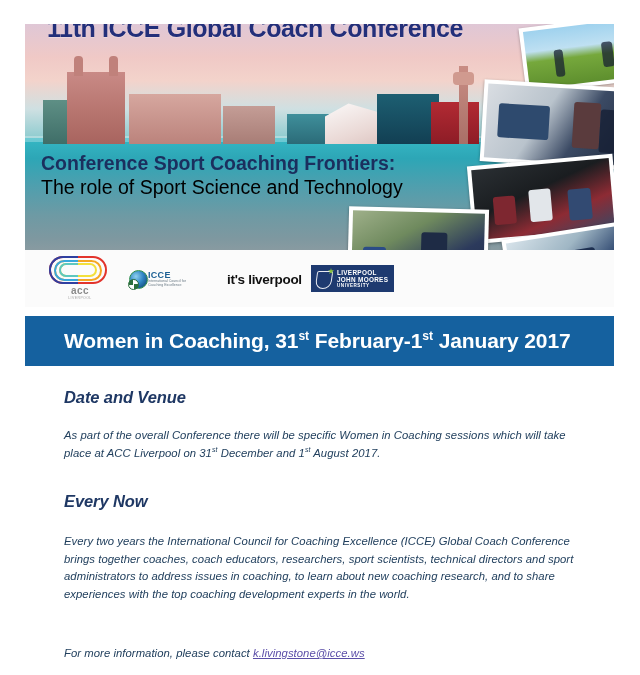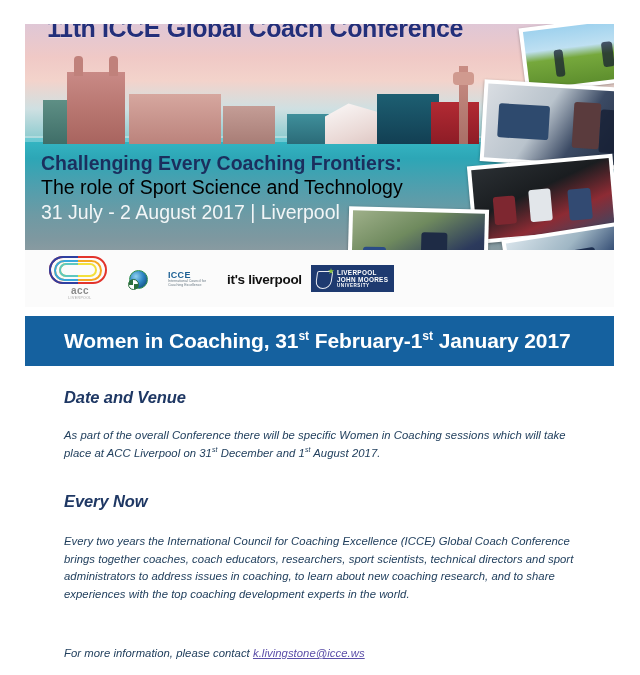--- a/index.html
+++ b/index.html
@@ -134,21 +134,21 @@
   .logos { position:absolute; left:0; top:226px; width:100%; height:57px; }
   .logo { position:absolute; }
 
   .acc { left:24px; top:6px; width:62px; height:48px; }
   .acc-rings { position:relative; width:58px; height:28px; }
   .ring { position:absolute; border-radius:999px; }
   .acc-label { font-size:10px; font-weight:700; color:#8b8b8b; text-align:center;
                letter-spacing:.5px; margin-top:1px; }
   .acc-sub { font-size:3.5px; color:#a5a5a5; text-align:center; letter-spacing:.4px; }
 
-  .icce { left:104px; top:14px; width:80px; height:30px; display:flex; gap:20px; align-items:center; }
+  .icce { left:104px; top:14px; width:80px; height:30px; display:flex; gap:0; align-items:center; }
   .icce-globe {
     width:19px; height:19px; border-radius:50%;
     background: radial-gradient(circle at 35% 32%, #8fd0ee 0%, #2f86c5 45%, #1b5f93 72%, #184f7c 100%);
     border:1.2px solid #2c8f4e; position:relative; flex:none;
   }
   .icce-globe:after {
     content:''; position:absolute; left:-2px; bottom:-2px; width:9px; height:9px;
     border-radius:50%; background: conic-gradient(#fff 0 25%, #2b6f3d 0 50%, #fff 0 75%, #2b6f3d 0);
     border:.8px solid #2b6f3d;
   }
@@ -219,23 +219,22 @@
       <div class="pier bldg"></div>
       <div class="modern1 bldg"></div>
       <div class="tealblock bldg"></div>
       <div class="museum bldg"></div>
       <div class="darkblock bldg"></div>
       <div class="redblock bldg"></div>
       <div class="radiotower bldg"></div>
     </div>
 
     <div class="banner-title">11th ICCE Global Coach Conference</div>
-    <div class="banner-sub1">Challenging Every Coaching Frontiers:</div>
+    <div class="banner-sub1">Conference Sport Coaching Frontiers:</div>
     <div class="banner-sub2">The role of Sport Science and Technology</div>
-    <div class="banner-sub3">31 July - 2 August 2017 | Liverpool</div>
 
     <div class="collage">
       <div class="photo p1">
         <div class="inner">
           <div class="fig" style="left:22%;top:38%;width:7%;height:46%;"></div>
           <div class="fig" style="left:60%;top:34%;width:9%;height:44%;"></div>
         </div>
       </div>
       <div class="photo p2">
         <div class="inner">

